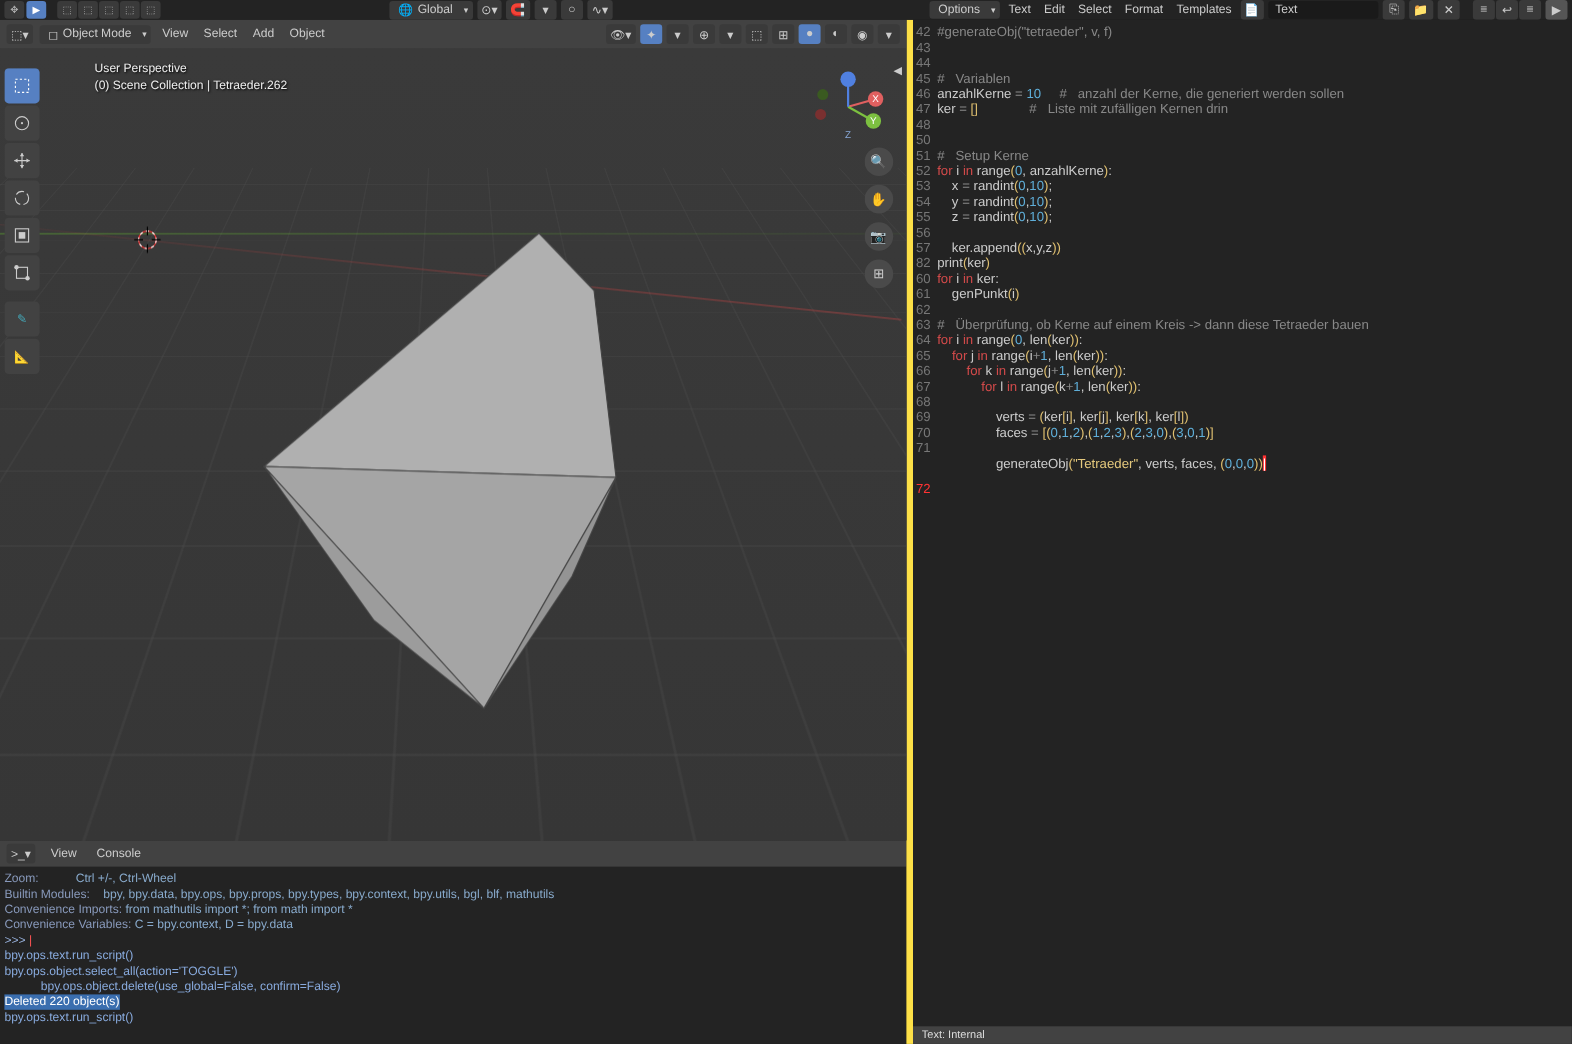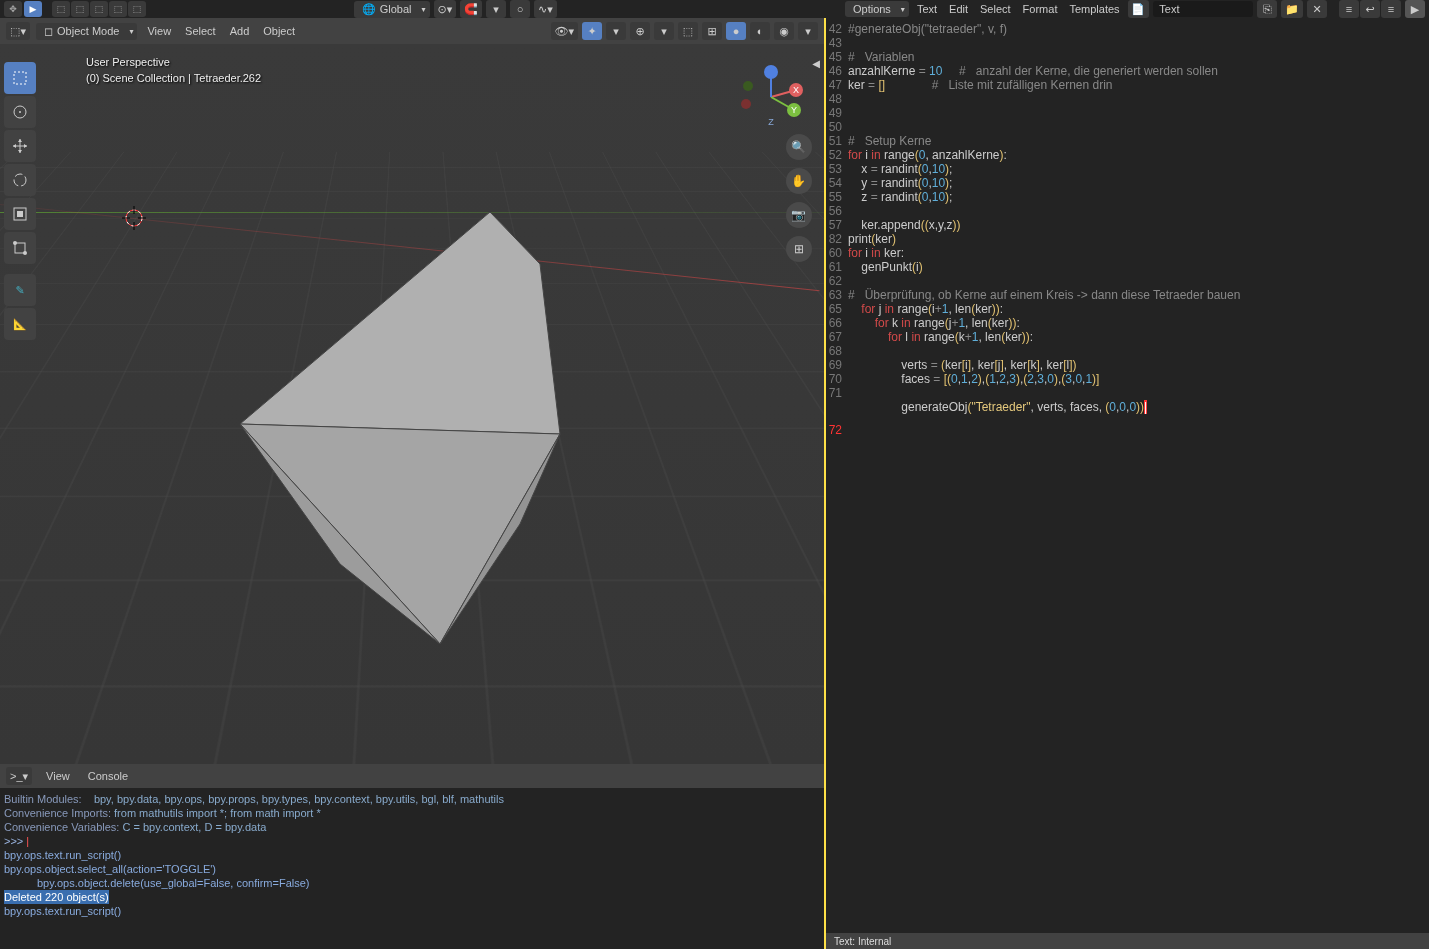--- a/index.html
+++ b/index.html
@@ -24,21 +24,21 @@
 .axis-gizmo { position: absolute; top: 18px; right: 28px; width: 60px; height: 60px; }
 .vp-side-btns { position: absolute; top: 90px; right: 12px; display: flex; flex-direction: column; gap: 8px; }
 .vp-dot { width: 26px; height: 26px; border-radius: 50%; background: #4a4a4a; display: flex; align-items: center; justify-content: center; cursor: pointer; font-size: 12px; }
 .tetra { position: absolute; left: 210px; top: 160px; }
 .console-area { height: 185px; display: flex; flex-direction: column; background: #232323; }
 .console-header { height: 24px; background: #424242; display: flex; align-items: center; padding: 0 6px; gap: 10px; }
 .console-body { flex: 1; background: #232323; padding: 4px 0; font-family: monospace; font-size: 11px; line-height: 14px; overflow: hidden; }
 .console-line { white-space: pre; padding: 0 4px; }
 .console-prompt { color: #9ab4e0; }
 .console-highlight { background: #3a6eaf; color: #fff; display: inline-block; }
-.right-col { flex: 1; display: flex; flex-direction: column; background: #232323; border-left: 2px solid #fde047; }
+.right-col { flex: 1; display: flex; flex-direction: column; background: #232323; border-left: 6px solid #fde047; }
 .text-input { background: #1a1a1a; border-radius: 3px; padding: 2px 6px; min-width: 100px; cursor: text; }
 .text-editor { flex: 1; background: #232323; font-family: monospace; font-size: 12px; line-height: 14px; padding-top: 4px; overflow: hidden; }
 .code-row { display: flex; }
 .ln { width: 22px; text-align: right; color: #777; padding-right: 6px; flex-shrink: 0; }
 .ln.current { color: #f33; margin-top: 23px; }
 .code { white-space: pre; color: #ccc; }
 .c-com { color: #888; }
 .c-kw { color: #d24a4a; }
 .c-op { color: #888; }
 .c-num { color: #5faed8; }
@@ -228,20 +228,21 @@
       </div>
     </div>
 
     <div class="console-area">
       <div class="console-header">
         <div class="pill-btn">&gt;_▾</div>
         <span class="menu-item">View</span>
         <span class="menu-item">Console</span>
       </div>
       <div class="console-body" id="console-body">
+          <div class="console-line"><span style="color:#8899bb">Zoom:</span><span style="color:#88aacc">           Ctrl +/-, Ctrl-Wheel</span></div>
           <div class="console-line"><span style="color:#8899bb">Builtin Modules:</span><span style="color:#88aacc">    bpy, bpy.data, bpy.ops, bpy.props, bpy.types, bpy.context, bpy.utils, bgl, blf, mathutils</span></div>
           <div class="console-line"><span style="color:#8899bb">Convenience Imports:</span><span style="color:#88aacc"> from mathutils import *; from math import *</span></div>
           <div class="console-line"><span style="color:#8899bb">Convenience Variables:</span><span style="color:#88aacc"> C = bpy.context, D = bpy.data</span></div>
           <div class="console-line" style="color: rgb(136, 170, 221);"></div>
           <div class="console-line"><span class="console-prompt">&gt;&gt;&gt; </span><span style="color:#f55;">|</span></div>
           <div class="console-line" style="color: rgb(136, 170, 221);">bpy.ops.text.run_script()</div>
           <div class="console-line" style="color: rgb(136, 170, 221);">bpy.ops.object.select_all(action='TOGGLE')</div>
           <div class="console-line" style="color: rgb(136, 170, 221); padding-left: 37px;">bpy.ops.object.delete(use_global=False, confirm=False)</div>
           <div class="console-line"><span class="console-highlight">Deleted 220 object(s)</span></div>
           <div class="console-line" style="color: rgb(136, 170, 221);">bpy.ops.text.run_script()</div>
@@ -253,40 +254,40 @@
     <div class="text-editor" id="text-editor">
         <div class="code-row">
           <div class="ln">42</div>
           <div class="code"><span class="c-com">#generateObj("tetraeder", v, f)</span></div>
         </div>
         <div class="code-row">
           <div class="ln">43</div>
           <div class="code"></div>
         </div>
         <div class="code-row">
+          <div class="ln">44</div>
+          <div class="code"></div>
+        </div>
+        <div class="code-row">
           <div class="ln">45</div>
           <div class="code"><span class="c-com">#   Variablen</span></div>
         </div>
         <div class="code-row">
           <div class="ln">46</div>
           <div class="code">anzahlKerne <span class="c-op">=</span> <span class="c-num">10</span>     <span class="c-com">#   anzahl der Kerne, die generiert werden sollen</span></div>
         </div>
         <div class="code-row">
           <div class="ln">47</div>
           <div class="code">ker <span class="c-op">=</span> <span class="c-par">[]</span>              <span class="c-com">#   Liste mit zufälligen Kernen drin</span></div>
         </div>
         <div class="code-row">
           <div class="ln">48</div>
           <div class="code"></div>
         </div>
         <div class="code-row">
-          <div class="ln">49</div>
-          <div class="code"></div>
-        </div>
-        <div class="code-row">
           <div class="ln">50</div>
           <div class="code"></div>
         </div>
         <div class="code-row">
           <div class="ln">51</div>
           <div class="code"><span class="c-com">#   Setup Kerne</span></div>
         </div>
         <div class="code-row">
           <div class="ln">52</div>
           <div class="code"><span class="c-kw">for</span> i <span class="c-kw">in</span> range<span class="c-par">(</span><span class="c-num">0</span>, anzahlKerne<span class="c-par">)</span>:</div>
@@ -325,20 +326,24 @@
         </div>
         <div class="code-row">
           <div class="ln">62</div>
           <div class="code"></div>
         </div>
         <div class="code-row">
           <div class="ln">63</div>
           <div class="code"><span class="c-com">#   Überprüfung, ob Kerne auf einem Kreis -&gt; dann diese Tetraeder bauen</span></div>
         </div>
         <div class="code-row">
+          <div class="ln">64</div>
+          <div class="code"><span class="c-kw">for</span> i <span class="c-kw">in</span> range<span class="c-par">(</span><span class="c-num">0</span>, len<span class="c-par">(</span>ker<span class="c-par">))</span>:</div>
+        </div>
+        <div class="code-row">
           <div class="ln">65</div>
           <div class="code">    <span class="c-kw">for</span> j <span class="c-kw">in</span> range<span class="c-par">(</span>i<span class="c-op">+</span><span class="c-num">1</span>, len<span class="c-par">(</span>ker<span class="c-par">))</span>:</div>
         </div>
         <div class="code-row">
           <div class="ln">66</div>
           <div class="code">        <span class="c-kw">for</span> k <span class="c-kw">in</span> range<span class="c-par">(</span>j<span class="c-op">+</span><span class="c-num">1</span>, len<span class="c-par">(</span>ker<span class="c-par">))</span>:</div>
         </div>
         <div class="code-row">
           <div class="ln">67</div>
           <div class="code">            <span class="c-kw">for</span> l <span class="c-kw">in</span> range<span class="c-par">(</span>k<span class="c-op">+</span><span class="c-num">1</span>, len<span class="c-par">(</span>ker<span class="c-par">))</span>:</div>

